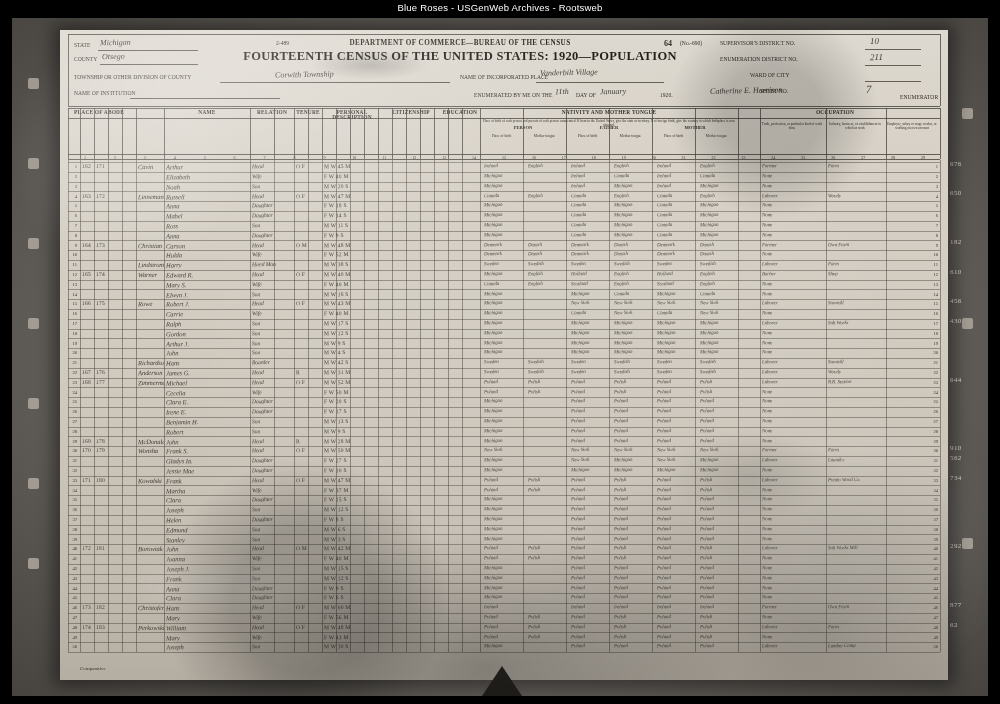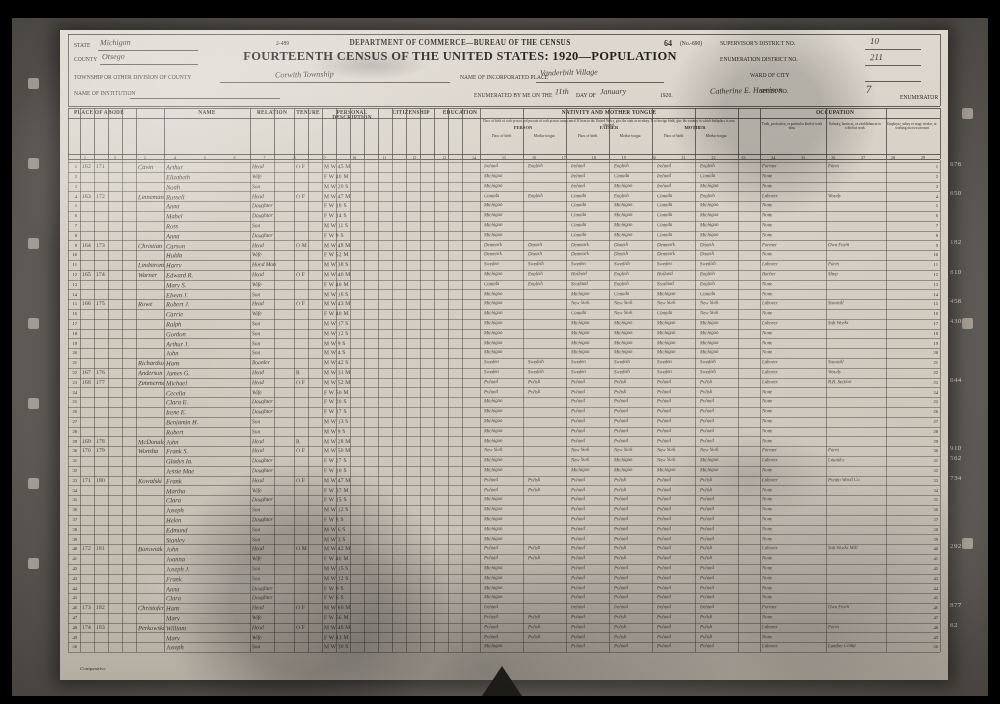--- a/index.html
+++ b/index.html
@@ -269,20 +269,21 @@
     background: #1a1815;
     clip-path: polygon(0 100%, 50% 0, 100% 100%);
     z-index: 35;
   }
 </style>
 </head>
 <body>
 
 <div id="page">
 
+  <div id="caption-bar">Blue Roses - USGenWeb Archives - Rootsweb</div>
 
   <div id="film">
 
     <div class="edge-mark" style="left:16px; top:60px;"></div>
     <div class="edge-mark" style="left:16px; top:140px;"></div>
     <div class="edge-mark" style="left:16px; top:220px;"></div>
     <div class="edge-mark" style="left:16px; top:300px;"></div>
     <div class="edge-mark" style="left:16px; top:380px;"></div>
     <div class="edge-mark" style="left:16px; top:460px;"></div>
     <div class="edge-mark" style="left:16px; top:540px;"></div>

